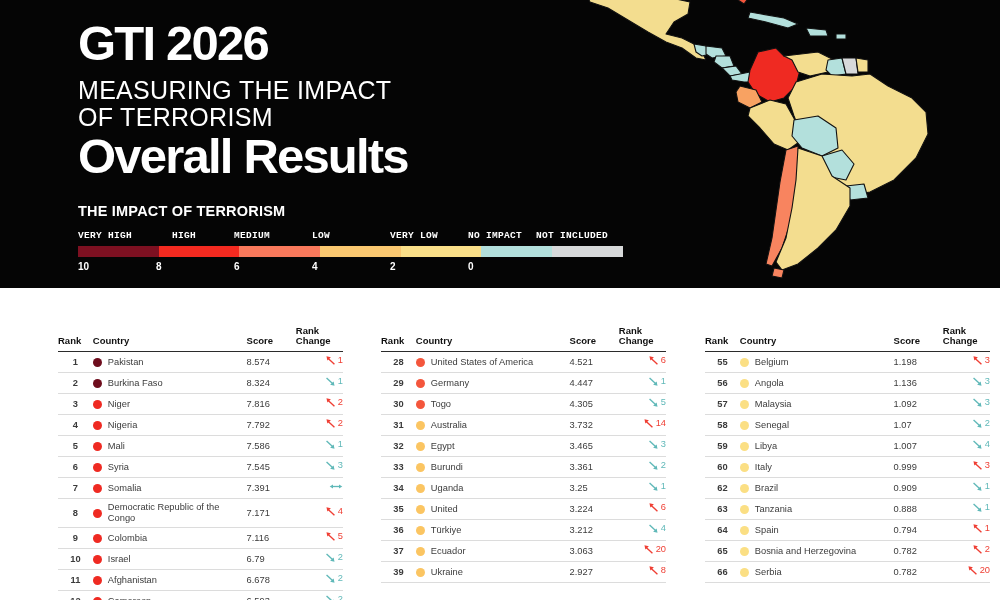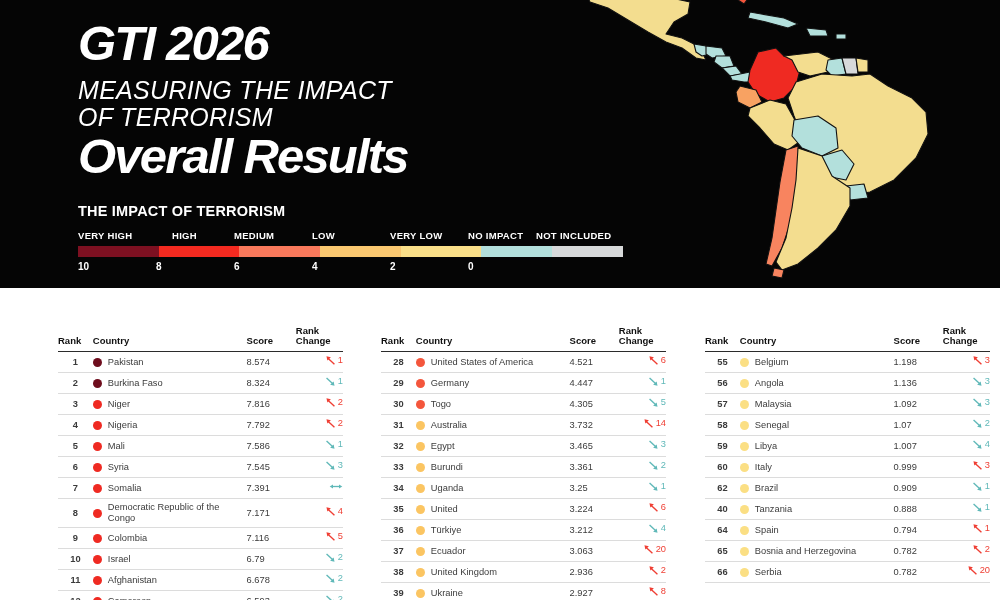--- a/index.html
+++ b/index.html
@@ -15,37 +15,37 @@
   #hero {
     position: absolute; left: 0; top: 0; width: 1000px; height: 288px;
     background: #050505; overflow: hidden;
   }
   #map-layer {
     position: absolute; right: 0; top: -6px; width: 430px; height: 300px;
     pointer-events: none;
   }
   #map-layer svg { display: block; width: 100%; height: 100%; }
 
-  .hero-text { position: absolute; left: 78px; top: 18px; z-index: 3; font-style: italic; }
+  .hero-text { position: absolute; left: 78px; top: 18px; z-index: 3; }
   #title-l1, #title-l2 {
     color: #ffffff; font-weight: 700; letter-spacing: -1.8px;
     font-size: 49px; line-height: 50px; white-space: nowrap;
   }
   #subtitle {
     color: #ffffff; font-weight: 400; font-size: 25px; line-height: 27px;
     letter-spacing: .3px; margin-top: 9px; white-space: pre-line;
   }
 
   
   #legend { position: absolute; left: 78px; top: 203px; width: 545px; z-index: 3; }
   #legend-title {
     color: #fff; font-weight: 700; font-size: 14.5px; letter-spacing: .2px;
     margin-bottom: 11px;
   }
-  #legend-labels { position: relative; height: 12px; }
+  #legend-labels { position: relative; height: 12px; font-family: Liberation Mono, monospace; }
   #legend-labels span {
     position: absolute; top: 0; color: #fff; font-weight: 700;
     font-size: 9.5px; letter-spacing: .3px; white-space: nowrap;
   }
   #legend-bar {
     position: relative; height: 11px; width: 545px; margin-top: 4px;
     display: flex;
   }
   #legend-bar .seg { height: 100%; }
   #legend-ticks { position: relative; height: 14px; margin-top: 4px; }
@@ -595,37 +595,20 @@
             <td class="c-score">3.063</td>
             <td class="c-change"><span class="chg up">
                 <svg width="11" height="11" viewBox="0 0 12 12">
                   <path d="M10.3 10.0 L2.6 3.0" stroke="#ef3e33" stroke-width="1.5" fill="none"></path>
                   <path d="M1.6 1.4 L6.4 2.4 L2.6 6.0 Z" fill="#ef3e33"></path>
                 </svg>
                 <span class="num">20</span>
               </span></td>
           </tr>
           <tr>
-            <td class="c-rank">38</td>
-            <td class="c-country">
-              <div class="cwrap">
-                <span class="dot" style="background: rgb(251, 197, 98);"></span>
-                <span class="cname">United Kingdom</span>
-              </div>
-            </td>
-            <td class="c-score">2.936</td>
-            <td class="c-change"><span class="chg up">
-                <svg width="11" height="11" viewBox="0 0 12 12">
-                  <path d="M10.3 10.0 L2.6 3.0" stroke="#ef3e33" stroke-width="1.5" fill="none"></path>
-                  <path d="M1.6 1.4 L6.4 2.4 L2.6 6.0 Z" fill="#ef3e33"></path>
-                </svg>
-                <span class="num">2</span>
-              </span></td>
-          </tr>
-          <tr>
             <td class="c-rank">39</td>
             <td class="c-country">
               <div class="cwrap">
                 <span class="dot" style="background: rgb(251, 197, 98);"></span>
                 <span class="cname">Ukraine</span>
               </div>
             </td>
             <td class="c-score">2.927</td>
             <td class="c-change"><span class="chg up">
                 <svg width="11" height="11" viewBox="0 0 12 12">
@@ -762,21 +745,21 @@
             <td class="c-score">0.909</td>
             <td class="c-change"><span class="chg down">
                 <svg width="11" height="11" viewBox="0 0 12 12">
                   <path d="M1.7 2.2 L9.4 9.2" stroke="#5fb8b8" stroke-width="1.5" fill="none"></path>
                   <path d="M10.4 10.6 L5.6 9.6 L9.4 6.0 Z" fill="#5fb8b8"></path>
                 </svg>
                 <span class="num">1</span>
               </span></td>
           </tr>
           <tr>
-            <td class="c-rank">40</td>
+            <td class="c-rank">63</td>
             <td class="c-country">
               <div class="cwrap">
                 <span class="dot" style="background: rgb(251, 223, 132);"></span>
                 <span class="cname">Tanzania</span>
               </div>
             </td>
             <td class="c-score">0.888</td>
             <td class="c-change"><span class="chg down">
                 <svg width="11" height="11" viewBox="0 0 12 12">
                   <path d="M1.7 2.2 L9.4 9.2" stroke="#5fb8b8" stroke-width="1.5" fill="none"></path>

